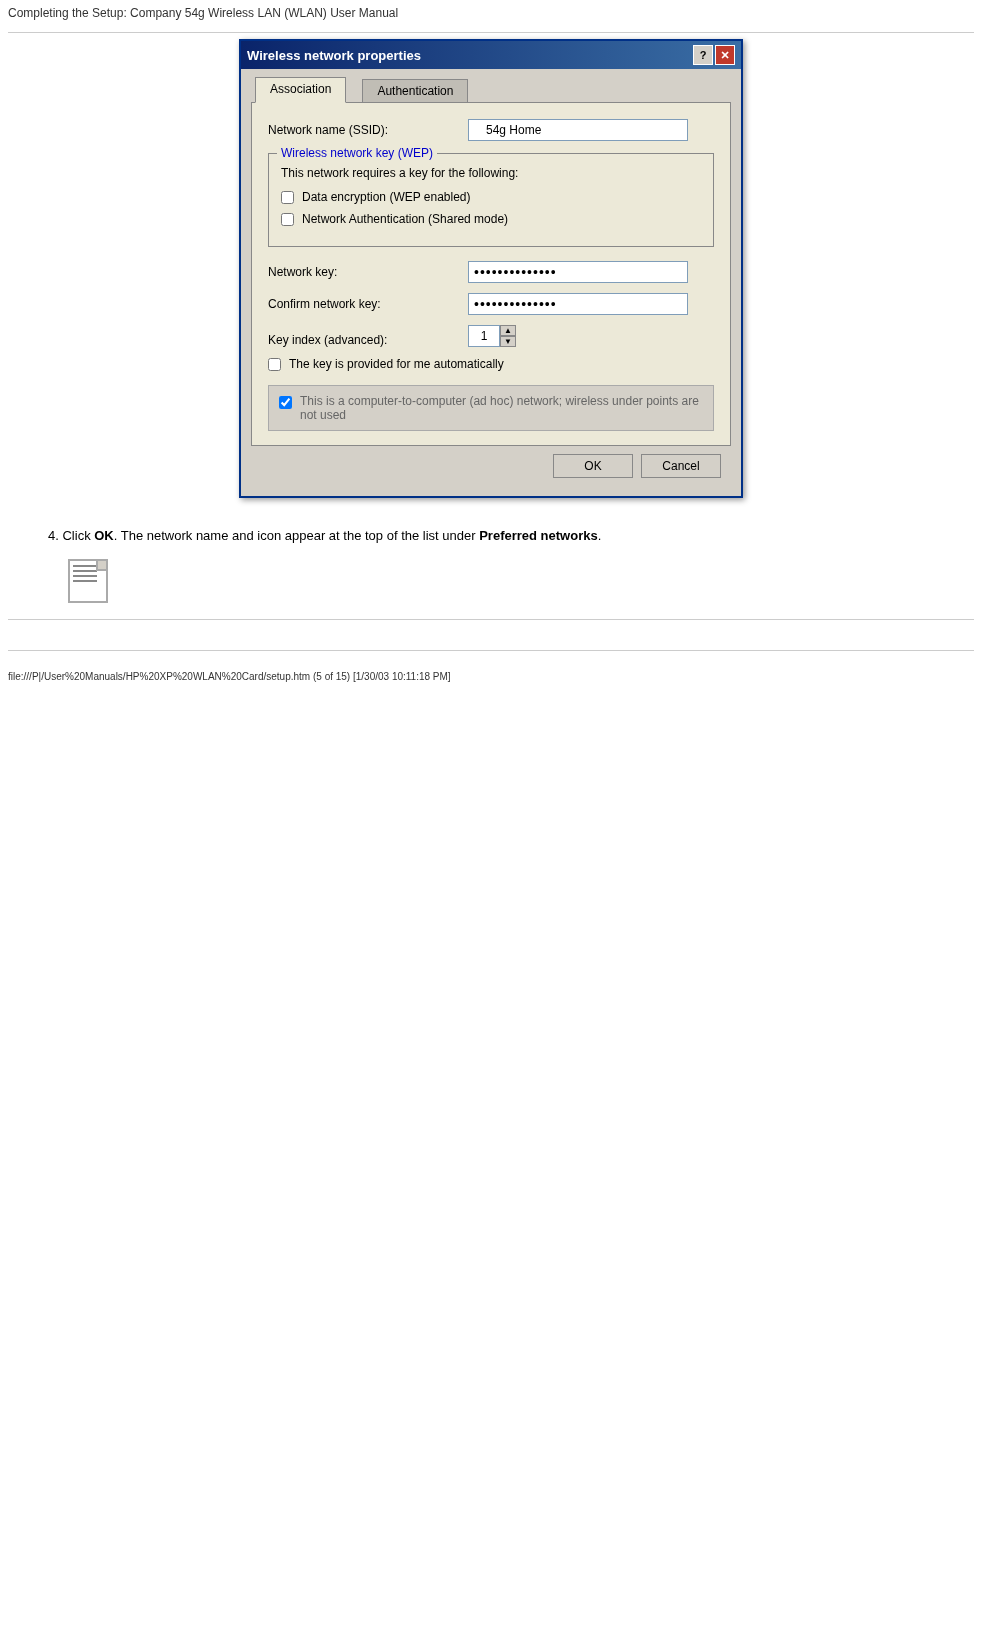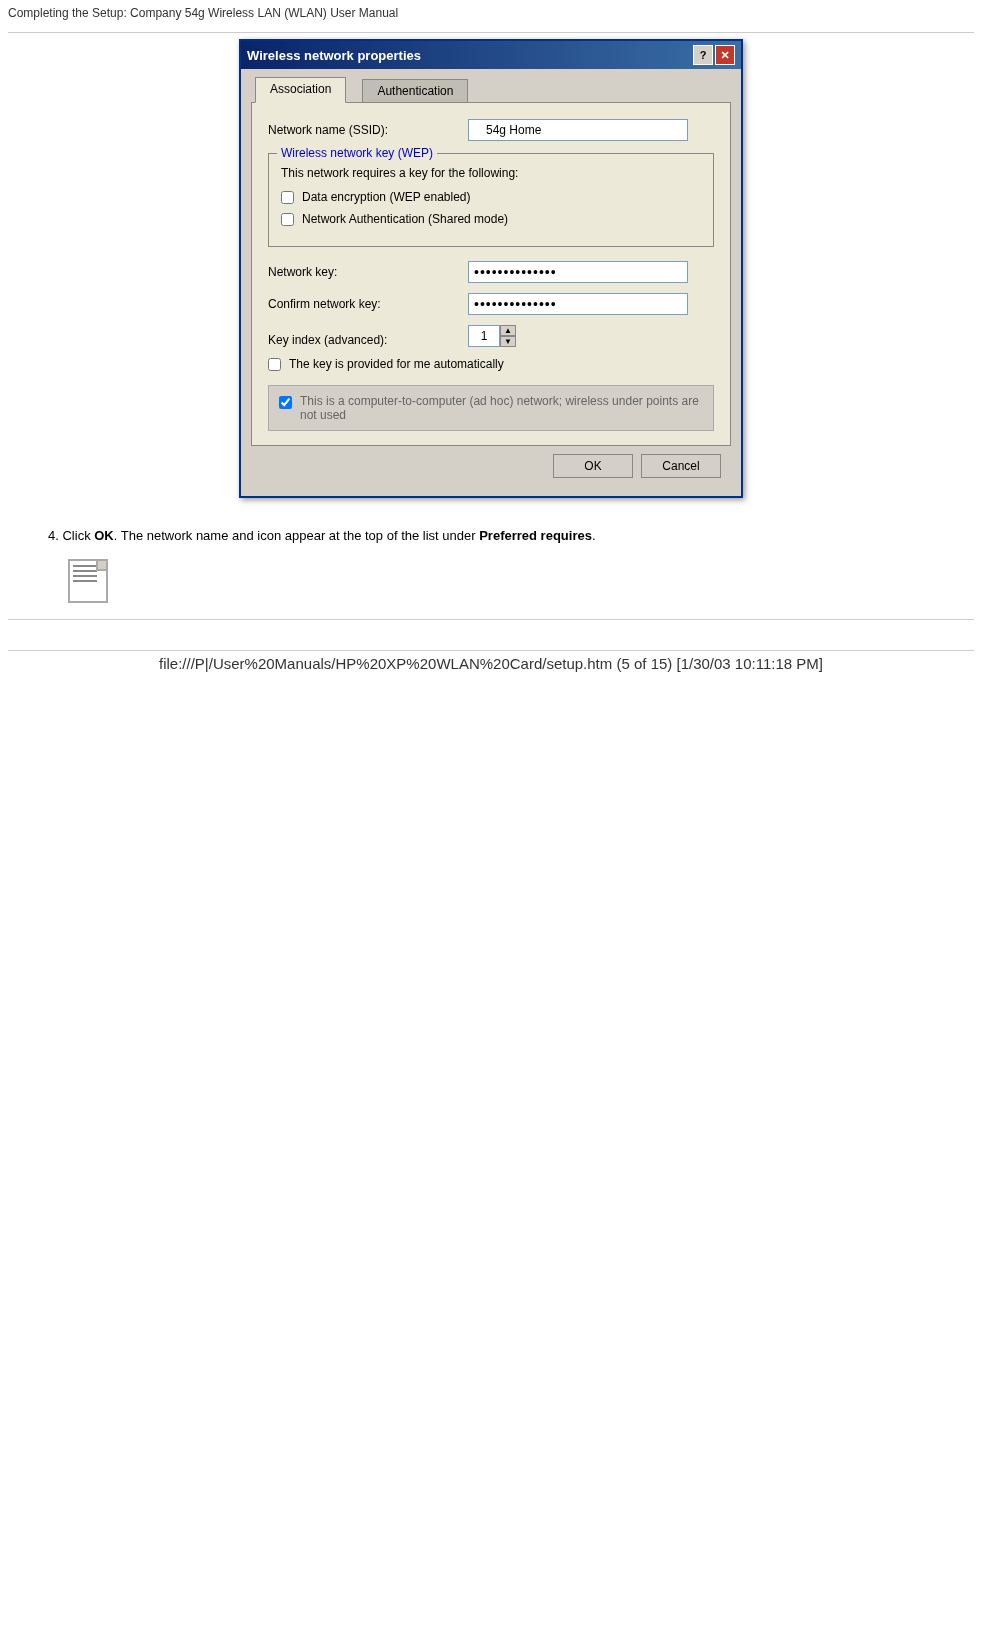--- a/index.html
+++ b/index.html
@@ -352,26 +352,25 @@
       right: 0;
       width: 10px;
       height: 10px;
       background: #d4d0c8;
       border-left: 2px solid #aaa;
       border-bottom: 2px solid #aaa;
     }
 
     
     .page-footer {
-      font-size: 15px;
+      font-size: 10px;
       color: #333;
       margin-top: 30px;
       border-top: 1px solid #ccc;
-      padding-top: 4px;
-      text-align: center;
+      padding-top: 20px;
     }
 
     
     hr.page-divider {
       border: none;
       border-top: 1px solid #ccc;
       margin: 6px 0;
     }
   </style>
 </head>
@@ -466,21 +465,21 @@
           <button class="dialog-btn">OK</button>
           <button class="dialog-btn">Cancel</button>
         </div>
 
       </div>
     </div>
   </div>
 
   <div class="step-text">
     <span>4.</span>
-    <span> Click </span><strong>OK</strong><span>. The network name and icon appear at the top of the list under </span><strong>Preferred requires</strong><span>.</span>
+    <span> Click </span><strong>OK</strong><span>. The network name and icon appear at the top of the list under </span><strong>Preferred networks</strong><span>.</span>
   </div>
 
   <div class="note-icon-wrapper">
     <div class="note-icon">
       <div class="note-corner"></div>
       <div class="note-line"></div>
       <div class="note-line"></div>
       <div class="note-line"></div>
       <div class="note-line"></div>
     </div>

